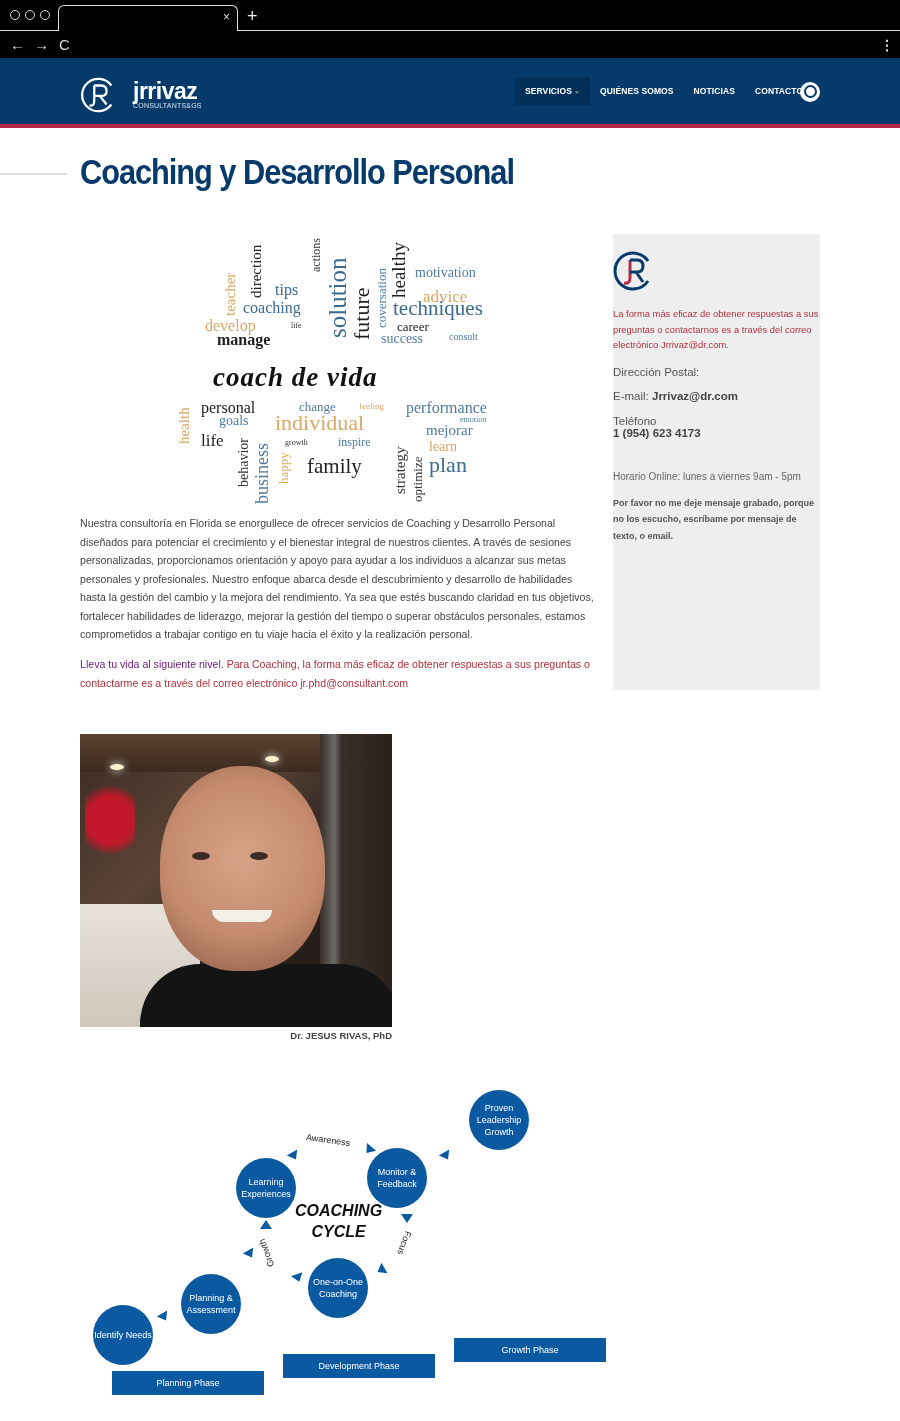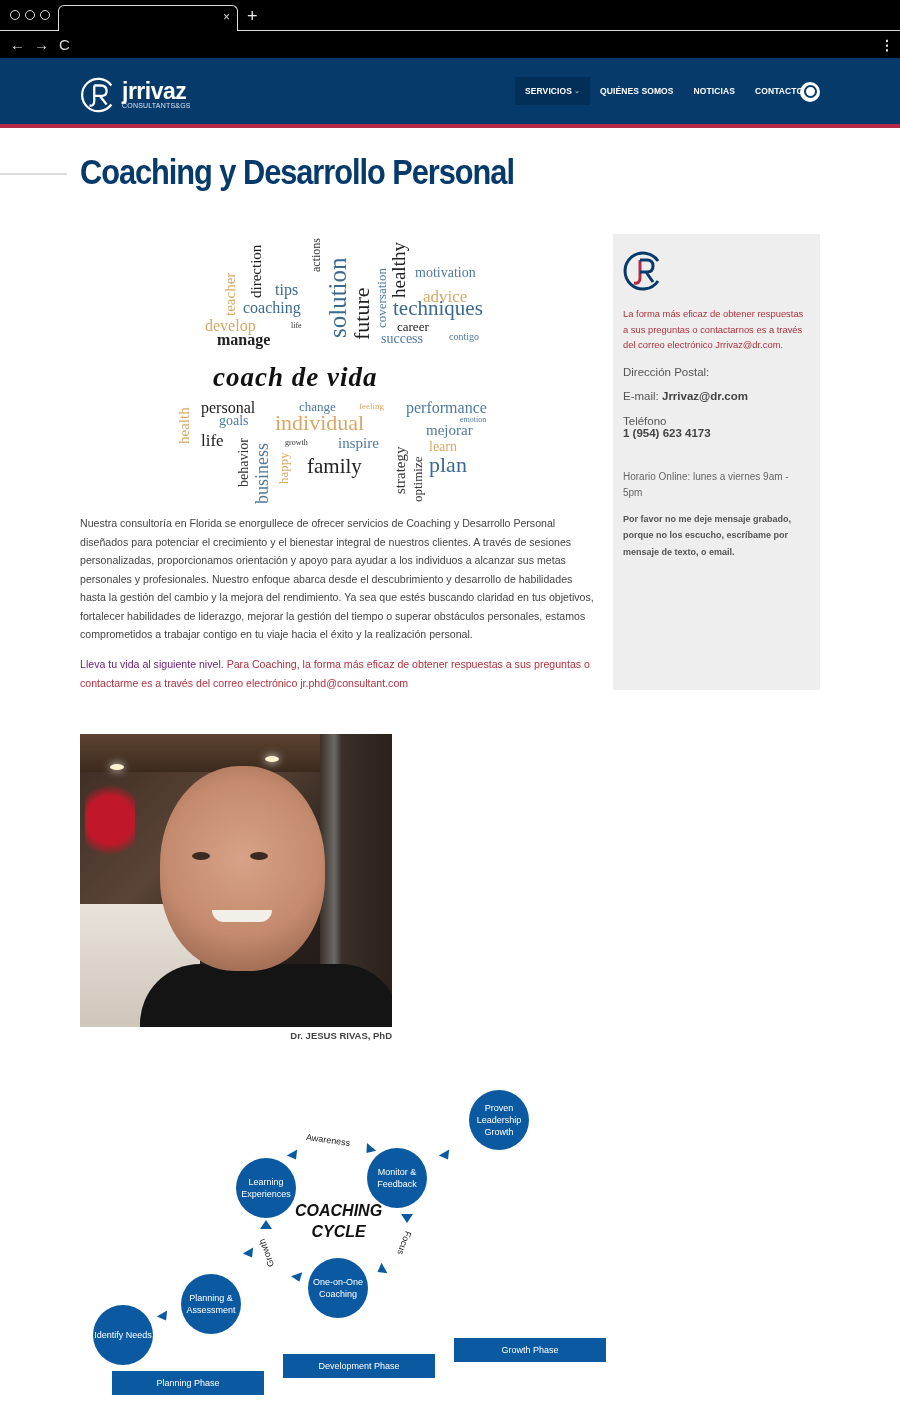--- a/index.html
+++ b/index.html
@@ -19,21 +19,21 @@
   .chrome .addr { position: absolute; left: 83px; top: 35px; width: 753px; height: 20px; border: 1px solid #ddd; border-radius: 10px; }
   .chrome .lock { position: absolute; left: 8px; top: 4px; width: 7px; height: 9px; background: #ddd; border-radius: 1px; }
   .chrome .url { position: absolute; left: 22px; top: 3px; font-size: 11px; color: #eee; }
   .chrome .star { position: absolute; right: 6px; top: 0px; color: #ddd; font-size: 14px; }
   .chrome .menu { position: absolute; left: 880px; top: 37px; color: #ddd; font-size: 14px; font-weight: bold; }
 
   
   .site-header { position: absolute; left: 0; top: 58px; width: 900px; height: 70px; background: #053a6b; border-bottom: 4px solid #b52a46; }
   .logo { position: absolute; left: 80px; top: 18px; display: flex; align-items: center; }
   .logo-mark { width: 38px; height: 38px; }
-  .logo-text { margin-left: 4px; color: #fff; }
+  .logo-text { margin-left: 15px; color: #fff; }
   .logo-name { font-size: 23px; font-weight: bold; line-height: 22px; letter-spacing: -0.5px; }
   .logo-sub { font-size: 7px; line-height: 8px; color: #d8e2ee; letter-spacing: 0.2px; }
   .main-nav { position: absolute; left: 515px; top: 16px; height: 34px; display: flex; align-items: center; }
   .nav-item { color: #fff; font-size: 8.5px; font-weight: bold; padding: 0 10px; height: 28px; display: flex; align-items: center; letter-spacing: 0.1px; }
   .nav-item.active { background: #022f58; }
   .nav-item .chev { font-size: 7px; color: #8aa; margin-left: 2px; }
   .search-btn { position: absolute; left: 800px; top: 24px; width: 20px; height: 20px; border-radius: 50%; background: #fff; }
   .search-btn::after { content: ""; position: absolute; left: 4px; top: 3px; width: 9px; height: 9px; border: 2px solid #053a6b; border-radius: 50%; }
 
   
@@ -45,21 +45,21 @@
   .wc { position: absolute; white-space: nowrap; line-height: 1; }
   .v { transform: rotate(-90deg); transform-origin: left top; }
 
   
   .intro { position: absolute; left: 80px; top: 514px; width: 520px; font-size: 10.6px; line-height: 18.5px; color: #444; }
   .cta { position: absolute; left: 80px; top: 655px; width: 520px; font-size: 10.6px; line-height: 18.5px; }
   .cta .purple { color: #6a1b7a; }
   .cta .red { color: #b0313d; }
 
   
-  .sidebar { position: absolute; left: 613px; top: 234px; width: 207px; height: 456px; background: #eeeeee; padding: 16px 10px; }
+  .sidebar { position: absolute; left: 613px; top: 234px; width: 207px; height: 456px; background: #eeeeee; padding: 16px 0; }
   .sb-logo { width: 40px; height: 42px; }
   .sb-red { margin-top: 10px; color: #b0313d; font-size: 9.4px; line-height: 15.5px; }
   .sb-h { color: #555; font-size: 11.5px; margin-top: 13px; }
   .sb-addr { font-size: 9px; line-height: 16px; color: #555; margin-top: 12px; }
   .sb-addr b { color: #444; }
   .sb-email { font-size: 11.5px; color: #555; margin-top: 12px; }
   .sb-email b { color: #444; }
   .sb-phone { font-size: 11.5px; font-weight: bold; color: #444; margin-top: 0; }
   .sb-hours { font-size: 10px; line-height: 16px; color: #666; margin-top: 30px; }
   .sb-note { font-size: 9px; line-height: 16.5px; font-weight: bold; color: #555; margin-top: 10px; }
@@ -151,35 +151,35 @@
   <span class="wc v" style="left:234px;top:66px;font-size:19px;color:#222">healthy</span>
   <span class="wc" style="left:260px;top:34px;font-size:14px;color:#4f7a9f">motivation</span>
   <span class="wc" style="left:268px;top:56px;font-size:17px;color:#d9a866">advice</span>
   <span class="wc" style="left:88px;top:68px;font-size:16px;color:#3c6a8f">coaching</span>
   <span class="wc" style="left:238px;top:66px;font-size:21px;color:#3c6a8f">techniques</span>
   <span class="wc" style="left:50px;top:86px;font-size:16px;color:#d9a866">develop</span>
   <span class="wc" style="left:136px;top:90px;font-size:8px;color:#333">life</span>
   <span class="wc" style="left:242px;top:88px;font-size:13px;color:#222">career</span>
   <span class="wc" style="left:62px;top:100px;font-size:16px;color:#222;font-weight:bold">manage</span>
   <span class="wc" style="left:226px;top:100px;font-size:14px;color:#4f7a9f">success</span>
-  <span class="wc" style="left:294px;top:100px;font-size:10px;color:#4f7a9f">contigo</span>
+  <span class="wc" style="left:294px;top:100px;font-size:10px;color:#4f7a9f">consult</span>
   <span class="wc" style="left:58px;top:132px;font-size:27px;color:#111;font-style:italic;font-weight:bold;letter-spacing:1px">coach de vida</span>
   <span class="wc" style="left:46px;top:168px;font-size:16px;color:#222">personal</span>
   <span class="wc" style="left:144px;top:168px;font-size:13px;color:#4f7a9f">change</span>
   <span class="wc" style="left:204px;top:170px;font-size:9px;color:#d9a866">feeling</span>
   <span class="wc" style="left:251px;top:168px;font-size:16px;color:#4f7a9f">performance</span>
   <span class="wc v" style="left:22px;top:212px;font-size:15px;color:#d9a866">health</span>
   <span class="wc" style="left:64px;top:182px;font-size:14px;color:#4f7a9f">goals</span>
   <span class="wc" style="left:120px;top:180px;font-size:22px;color:#d9a866">individual</span>
   <span class="wc" style="left:305px;top:184px;font-size:8px;color:#4f7a9f">emotion</span>
   <span class="wc" style="left:271px;top:191px;font-size:15px;color:#4f7a9f">mejorar</span>
   <span class="wc" style="left:46px;top:200px;font-size:17px;color:#222">life</span>
   <span class="wc v" style="left:82px;top:255px;font-size:14px;color:#333">behavior</span>
   <span class="wc" style="left:130px;top:207px;font-size:8px;color:#333">growth</span>
-  <span class="wc" style="left:183px;top:204px;font-size:15px;color:#4f7a9f">inspire</span>
+  <span class="wc" style="left:183px;top:204px;font-size:12px;color:#4f7a9f">inspire</span>
   <span class="wc v" style="left:238px;top:262px;font-size:15px;color:#333">strategy</span>
   <span class="wc" style="left:274px;top:208px;font-size:14px;color:#d9a866">learn</span>
   <span class="wc v" style="left:98px;top:272px;font-size:18px;color:#4f7a9f">business</span>
   <span class="wc v" style="left:122px;top:252px;font-size:13px;color:#d9a866">happy</span>
   <span class="wc" style="left:152px;top:224px;font-size:21px;color:#222">family</span>
   <span class="wc v" style="left:256px;top:270px;font-size:13px;color:#333">optimize</span>
   <span class="wc" style="left:274px;top:222px;font-size:22px;color:#3c6a8f">plan</span>
 </div>
 
 <p class="intro">Nuestra consultoría en Florida se enorgullece de ofrecer servicios de Coaching y Desarrollo Personal diseñados para potenciar el crecimiento y el bienestar integral de nuestros clientes. A través de sesiones personalizadas, proporcionamos orientación y apoyo para ayudar a los individuos a alcanzar sus metas personales y profesionales. Nuestro enfoque abarca desde el descubrimiento y desarrollo de habilidades hasta la gestión del cambio y la mejora del rendimiento. Ya sea que estés buscando claridad en tus objetivos, fortalecer habilidades de liderazgo, mejorar la gestión del tiempo o superar obstáculos personales, estamos comprometidos a trabajar contigo en tu viaje hacia el éxito y la realización personal.</p>

